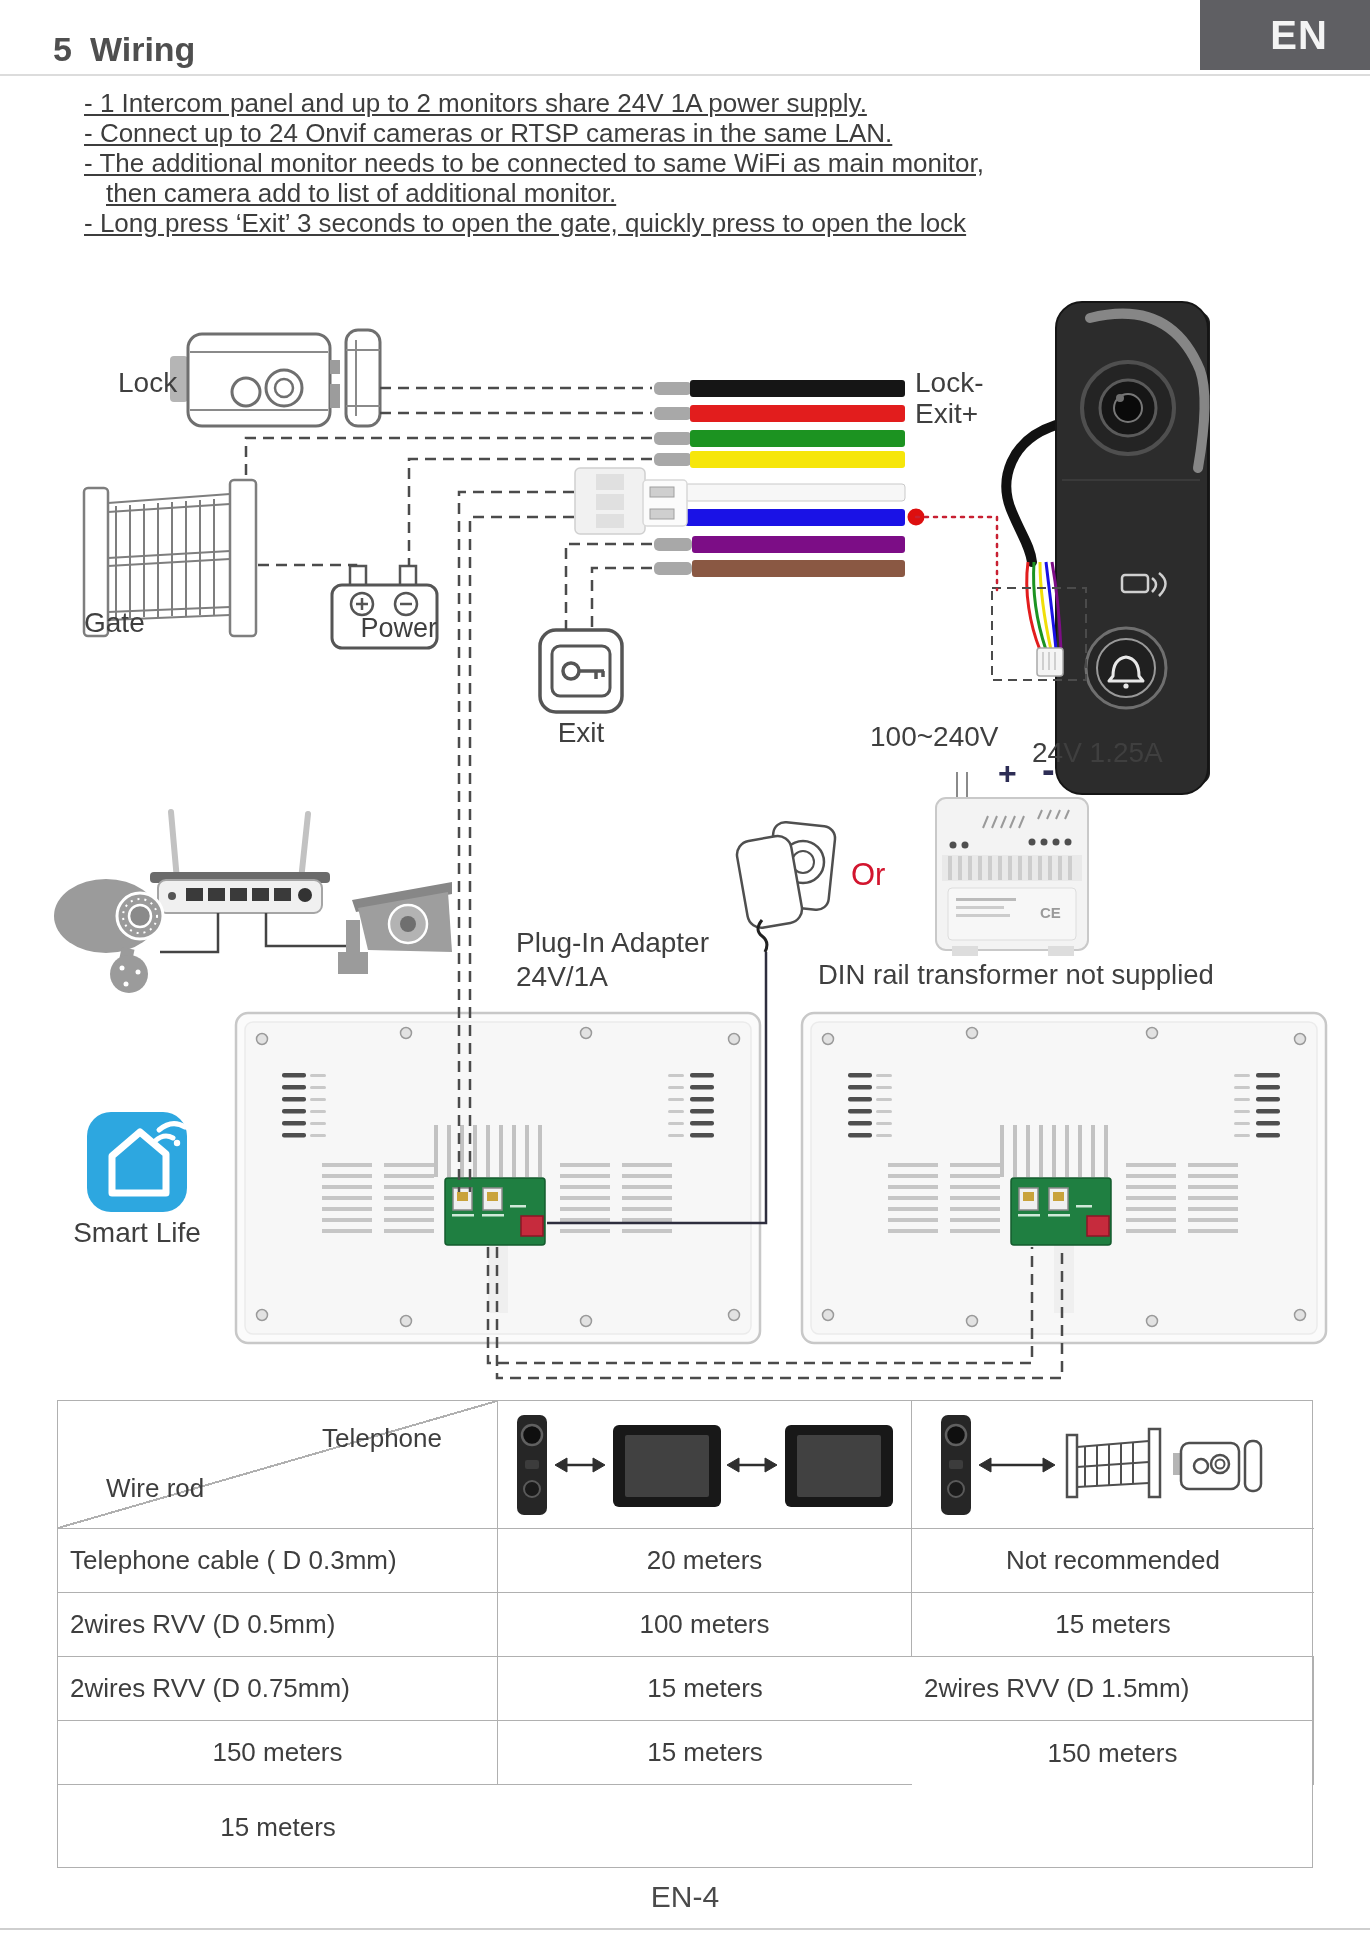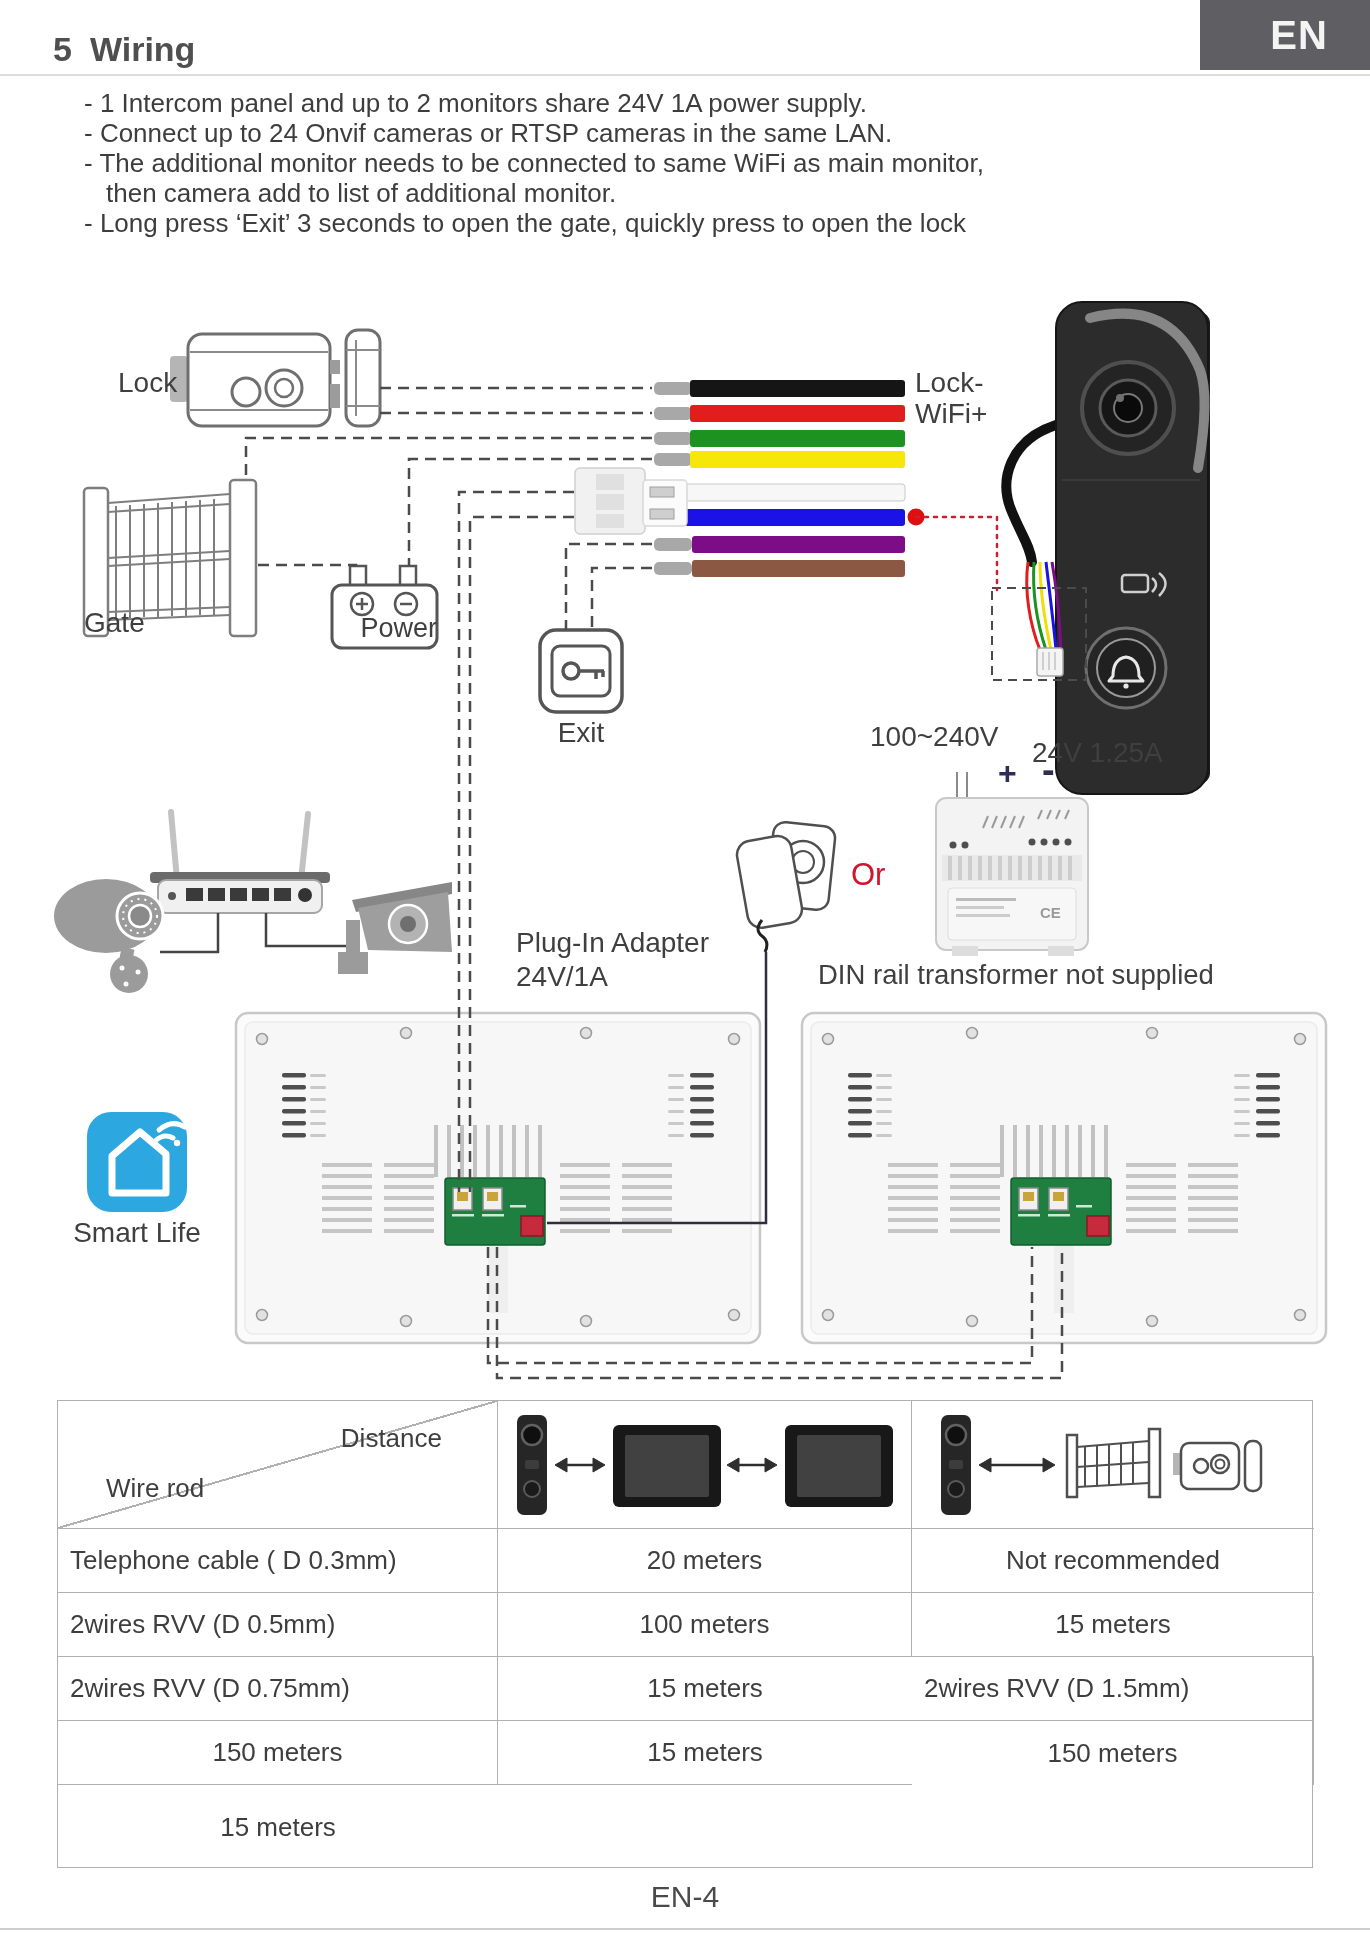--- a/index.html
+++ b/index.html
@@ -6,21 +6,21 @@
   .page{position:relative;width:1370px;height:1937px;background:#ffffff;overflow:hidden;
         font-family:"Liberation Sans", sans-serif;color:#3f3f3f;}
   .abs{position:absolute;}
   .lbl{position:absolute;color:#3f3f3f;white-space:nowrap;line-height:1.1;}
   .hairline{position:absolute;left:0;width:1370px;height:2px;background:#dcdcdc;}
   .badge{position:absolute;top:0;right:0;width:142px;height:70px;background:#5f5f63;
          display:flex;align-items:center;justify-content:center;color:#f4f4f4;
          font-size:40px;font-weight:bold;letter-spacing:1px;padding-left:28px;}
   .title{position:absolute;left:53px;top:30px;font-size:34px;font-weight:bold;color:#4f4f4f;}
   .title .num{margin-right:18px;}
-  .note{position:absolute;left:84px;font-size:26px;color:#3d3d3d;white-space:nowrap;}
+  .note{position:absolute;left:84px;font-size:26px;color:#3d3d3d;white-space:nowrap;text-decoration:underline;}
   .tablewrap{position:absolute;left:57px;top:1400px;width:1256px;height:468px;
              display:grid;grid-template-columns:440px 414px 402px;
              grid-template-rows:128px 64px 64px 64px 64px 84px;
              border:1.5px solid #b0b0b0;box-sizing:border-box;font-size:26px;color:#3e3e3e;}
   .tc{border-right:1.5px solid #b0b0b0;border-bottom:1.5px solid #b0b0b0;
       display:flex;align-items:center;justify-content:center;box-sizing:border-box;}
   .tc.last{border-right:none;}
   .tc.bot{border-bottom:none;}
   .tc.left{justify-content:flex-start;padding-left:12px;text-align:left;white-space:pre-line;}
   .diag-head{position:relative;
@@ -358,36 +358,36 @@
       <path d="M497 1247 V1378 H1062 V1247"></path>
     </g>
     <path d="M916 517 H997 V590" fill="none" stroke="#c82032" stroke-width="2.5" stroke-dasharray="3 6" stroke-linecap="round"></path>
   </svg>
 
   <div class="lbl" style="left:118px;top:368px;font-size:28px">Lock</div>
   <div class="lbl" style="left:84px;top:608px;font-size:28px">Gate</div>
   <div class="lbl" style="left:331px;top:614px;width:106px;text-align:right;font-size:27px">Power</div>
   <div class="lbl" style="left:541px;top:718px;width:80px;text-align:center;font-size:28px">Exit</div>
   <div class="lbl" style="left:915px;top:368px;font-size:28px">Lock-</div>
-  <div class="lbl" style="left:915px;top:399px;font-size:28px">WiFi+</div>
+  <div class="lbl" style="left:915px;top:399px;font-size:28px">Exit+</div>
   <div class="lbl" style="left:851px;top:858px;font-size:31px;color:#d2152e">Or</div>
   <div class="lbl" style="left:516px;top:928px;font-size:28px">Plug-In Adapter</div>
   <div class="lbl" style="left:516px;top:962px;font-size:28px">24V/1A</div>
   <div class="lbl" style="left:870px;top:722px;font-size:28px">100~240V</div>
   <div class="lbl" style="left:1032px;top:738px;font-size:28px">24V 1.25A</div>
   <div class="lbl" style="left:998px;top:756px;font-size:32px;font-weight:800;color:#2d2d55">+</div>
   <div class="lbl" style="left:1042px;top:750px;font-size:38px;font-weight:800;color:#2d2d55">-</div>
   <div class="lbl" style="left:818px;top:960px;font-size:27.5px">DIN rail transformer not supplied</div>
   <div class="lbl" style="left:57px;top:1218px;width:160px;text-align:center;font-size:28px">Smart Life</div>
   <div class="lbl" style="left:1040px;top:905px;font-size:15px;font-weight:bold;color:#9a9a9a">CE</div>
 
   <div class="tablewrap">
 
     <div class="tc diag-head left" style="display:block">
-      <span class="dist">Distance</span>
+      <span class="dist">Telephone</span>
       <span class="rod">Wire rod</span>
     </div>
     <div class="tc">
       <svg width="392" height="104" viewBox="0 0 392 104">
         <g>
           <rect x="8" y="2" width="30" height="100" rx="7" fill="#262626"></rect>
           <circle cx="23" cy="22" r="10" fill="#0f0f0f" stroke="#606060" stroke-width="2.5"></circle>
           <rect x="16" y="47" width="14" height="9" rx="2" fill="#3c3c3c"></rect>
           <circle cx="23" cy="76" r="8" fill="#1a1a1a" stroke="#5a5a5a" stroke-width="2"></circle>
         </g>

